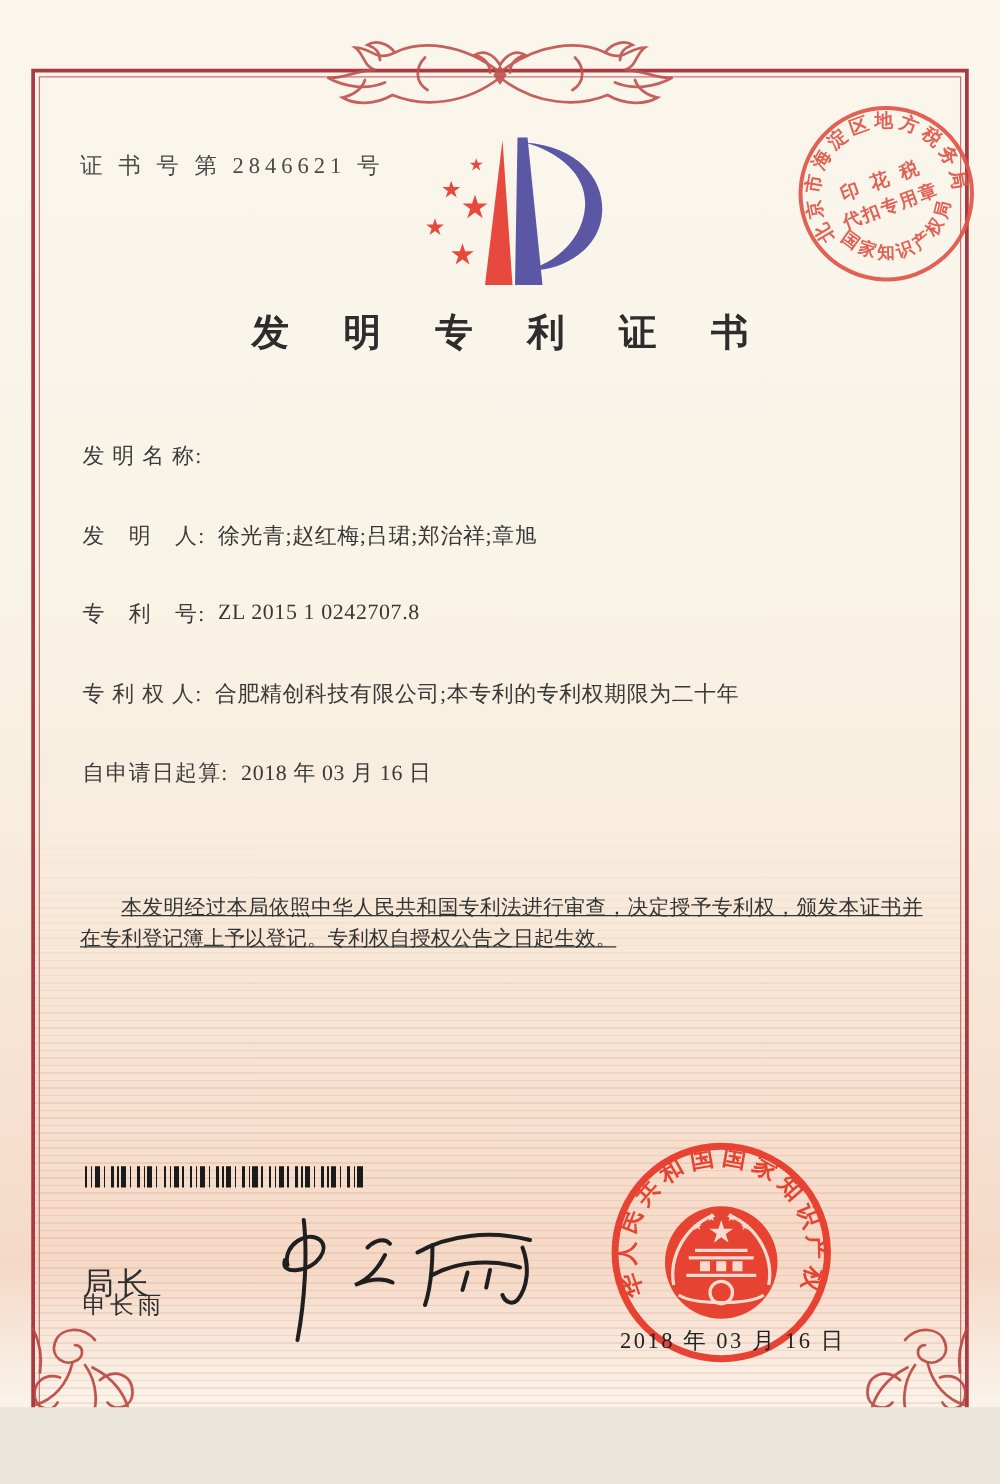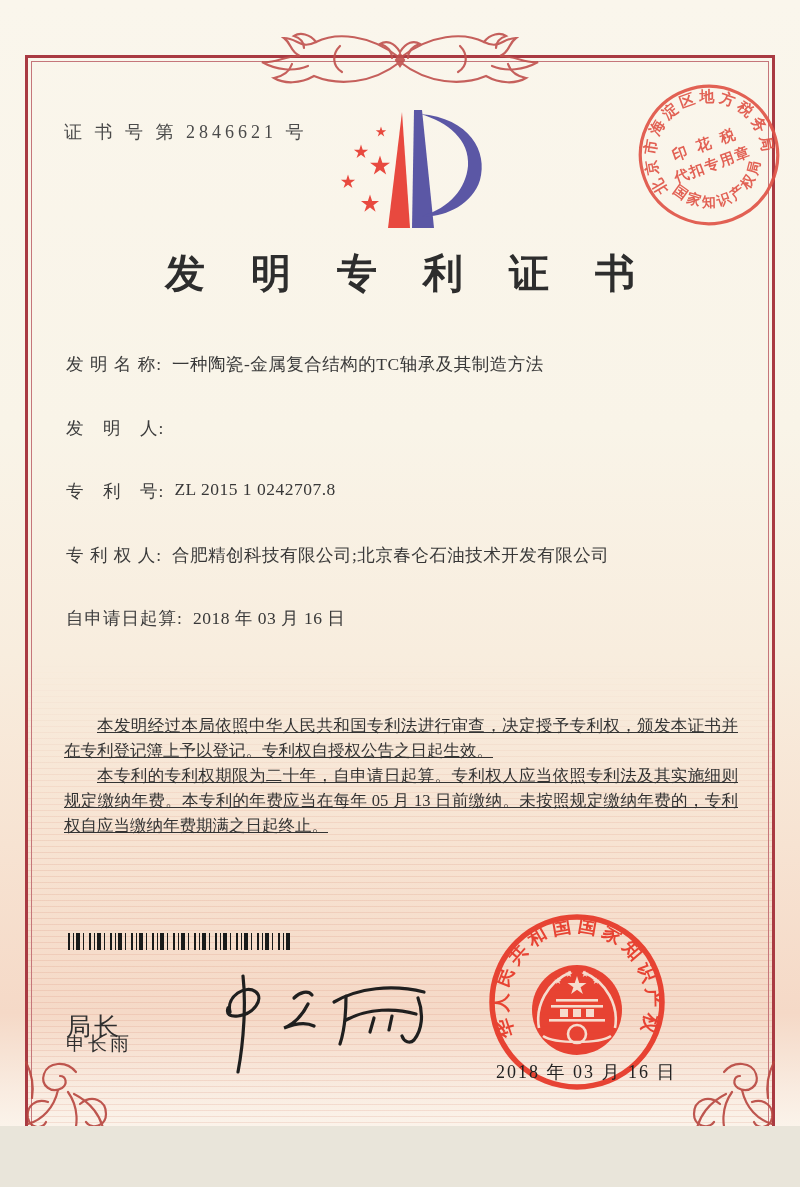--- a/index.html
+++ b/index.html
@@ -24,21 +24,21 @@
     border:1px solid #c5767a;
   }
   .cert-no{
     position:absolute;left:64px;top:120px;font-size:18px;letter-spacing:4px;color:#4a4a4a;
   }
   .logo{position:absolute;left:328px;top:100px;}
   .tax-stamp{position:absolute;left:634px;top:80px;transform:rotate(-20deg);opacity:0.92;}
   .tax-stamp text{font-family:"Liberation Serif","DejaVu Serif",serif;font-weight:bold;}
   .title{
     position:absolute;left:0;top:246px;width:800px;text-align:center;
-    font-size:40px;font-weight:600;color:#2d2d2d;letter-spacing:18px;text-indent:18px;
+    font-size:30px;font-weight:600;color:#2d2d2d;letter-spacing:18px;text-indent:18px;
   }
   .fields{position:absolute;left:66px;top:352px;width:680px;}
   .field-row{height:63.5px;font-size:17.5px;color:#3c3c3c;display:flex;}
   .field-row .lab{white-space:pre;letter-spacing:1px;}
   .field-row .val{margin-left:10px;letter-spacing:0.5px;color:#383838;}
   .body-text{
     position:absolute;left:64px;top:714px;width:674px;
     font-size:16.5px;line-height:24.9px;color:#333;text-align:justify;text-decoration:underline;
   }
   .body-text p{margin:0;text-indent:2em;}
@@ -147,42 +147,41 @@
     </text>
     <text x="70" y="64" text-anchor="middle" font-size="14" letter-spacing="3" fill="#e05548">印 花 税</text>
     <text x="70" y="84" text-anchor="middle" font-size="13.5" letter-spacing="1.5" fill="#e05548">代扣专用章</text>
   </svg>
 
   <div class="title">发 明 专 利 证 书</div>
 
   <div class="fields">
     <div class="field-row">
       <span class="lab">发 明 名 称:</span>
-      <span class="val">一种陶瓷-金属复合结构的TC轴承及其制造方法</span>
     </div>
     <div class="field-row">
       <span class="lab">发　明　人:</span>
+      <span class="val">徐光青;赵红梅;吕珺;郑治祥;章旭</span>
     </div>
     <div class="field-row">
       <span class="lab">专　利　号:</span>
       <span class="val">ZL 2015 1 0242707.8</span>
     </div>
     <div class="field-row">
       <span class="lab">专 利 权 人:</span>
-      <span class="val">合肥精创科技有限公司;北京春仑石油技术开发有限公司</span>
+      <span class="val">合肥精创科技有限公司;本专利的专利权期限为二十年</span>
     </div>
     <div class="field-row">
       <span class="lab">自申请日起算:</span>
       <span class="val">2018 年 03 月 16 日</span>
     </div>
   </div>
 
   <div class="body-text">
     <p>本发明经过本局依照中华人民共和国专利法进行审查，决定授予专利权，颁发本证书并在专利登记簿上予以登记。专利权自授权公告之日起生效。</p>
-    <p>本专利的专利权期限为二十年，自申请日起算。专利权人应当依照专利法及其实施细则规定缴纳年费。本专利的年费应当在每年 05 月 13 日前缴纳。未按照规定缴纳年费的，专利权自应当缴纳年费期满之日起终止。</p>
   </div>
 
   <div class="barcode"></div>
 
   <div class="director-label">局长</div>
   <div class="director-name">申长雨</div>
 
   <svg class="signature" width="240" height="110" viewBox="0 0 240 110">
     <g stroke="#1f1f1f" stroke-width="3.2" fill="none" stroke-linecap="round">
       <path d="M34,44 C30,28 50,16 60,24 C68,31 58,46 42,48 C34,49 30,46 32,40"></path>

